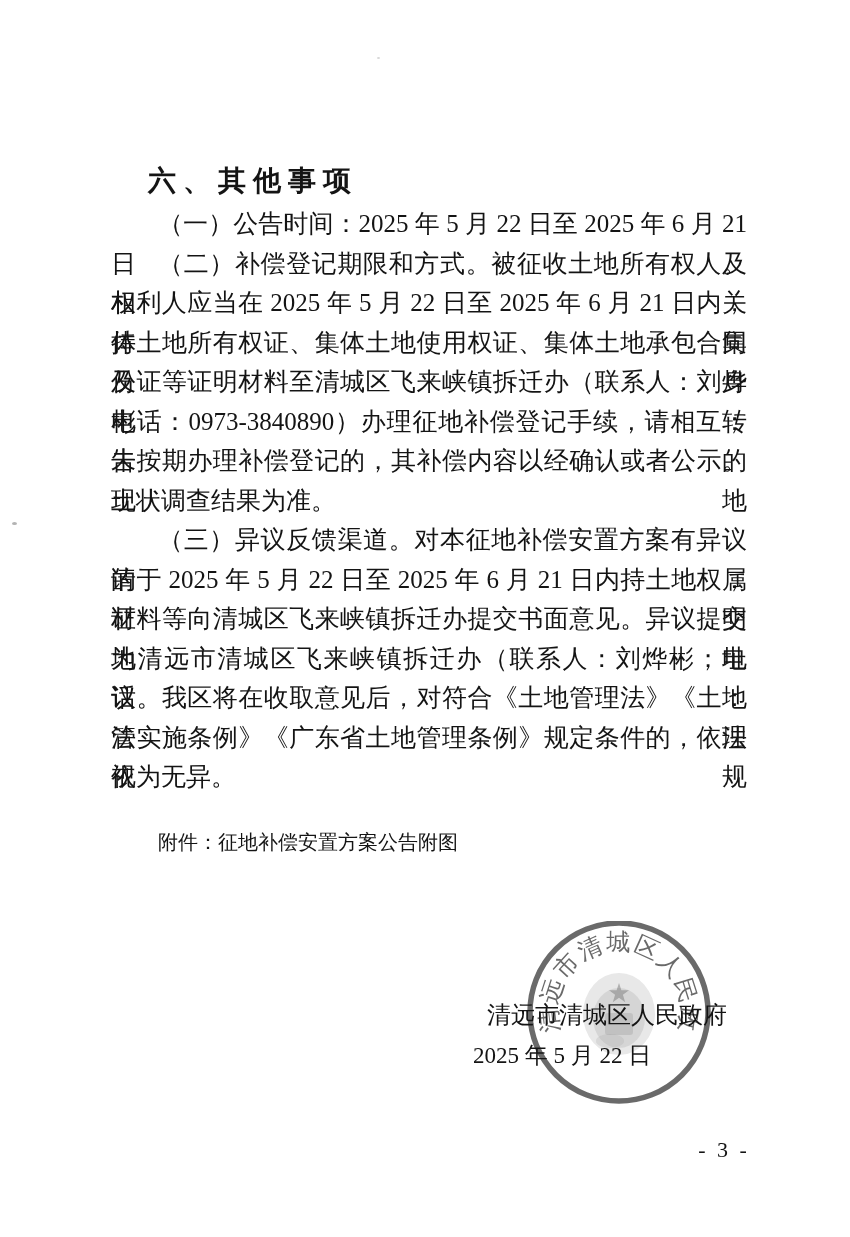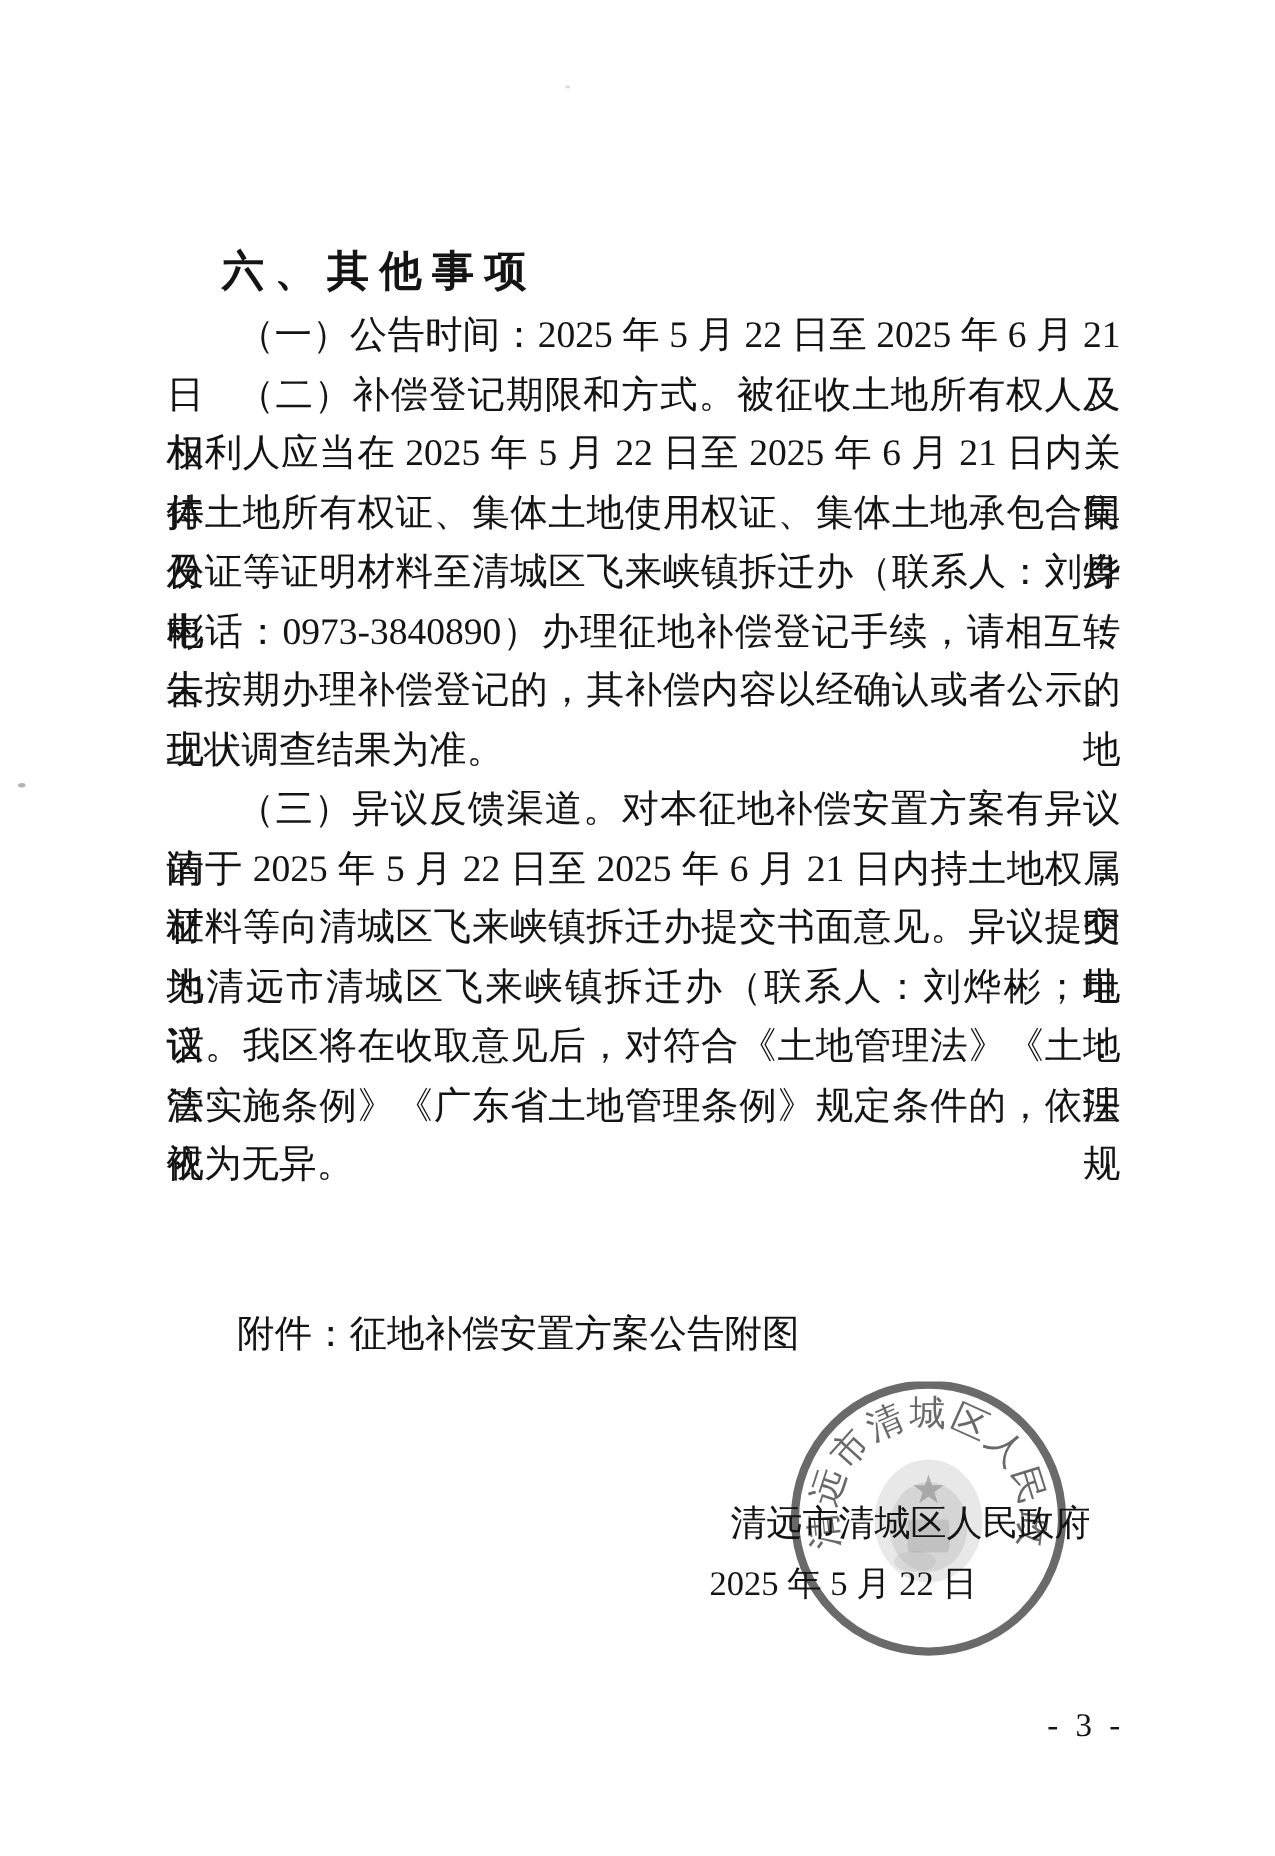--- a/index.html
+++ b/index.html
@@ -11,22 +11,22 @@
   .heading {
     position:absolute; left:148px; top:162px;
     font-family:"Liberation Sans","DejaVu Sans",sans-serif;
     font-weight:bold; font-size:28px; letter-spacing:7px; white-space:nowrap;
   }
   .body-lines { position:absolute; left:111px; top:204px; width:636px; }
   .bline { height:39.5px; line-height:39.5px; font-size:25px; white-space:nowrap; overflow:visible; }
   .bline.just { text-align:justify; text-align-last:justify; white-space:normal; }
   .bline.indent { text-indent:47px; }
   .attachment {
-    position:absolute; left:111px; top:873px; width:636px;
-    font-size:25px; text-indent:47px; line-height:36px;font-family:Liberation Mono, monospace;
+    position:absolute; left:111px; top:824px; width:636px;
+    font-size:20px; text-indent:47px; line-height:36px;
   }
   .sig-org {
     position:absolute; left:447px; top:999px; width:320px; text-align:center;
     font-size:24px; z-index:3; white-space:nowrap;
   }
   .sig-date {
     position:absolute; left:473px; top:1040px; width:320px; text-align:left;
     font-size:23px; z-index:3; white-space:nowrap;
   }
   .page-number {

